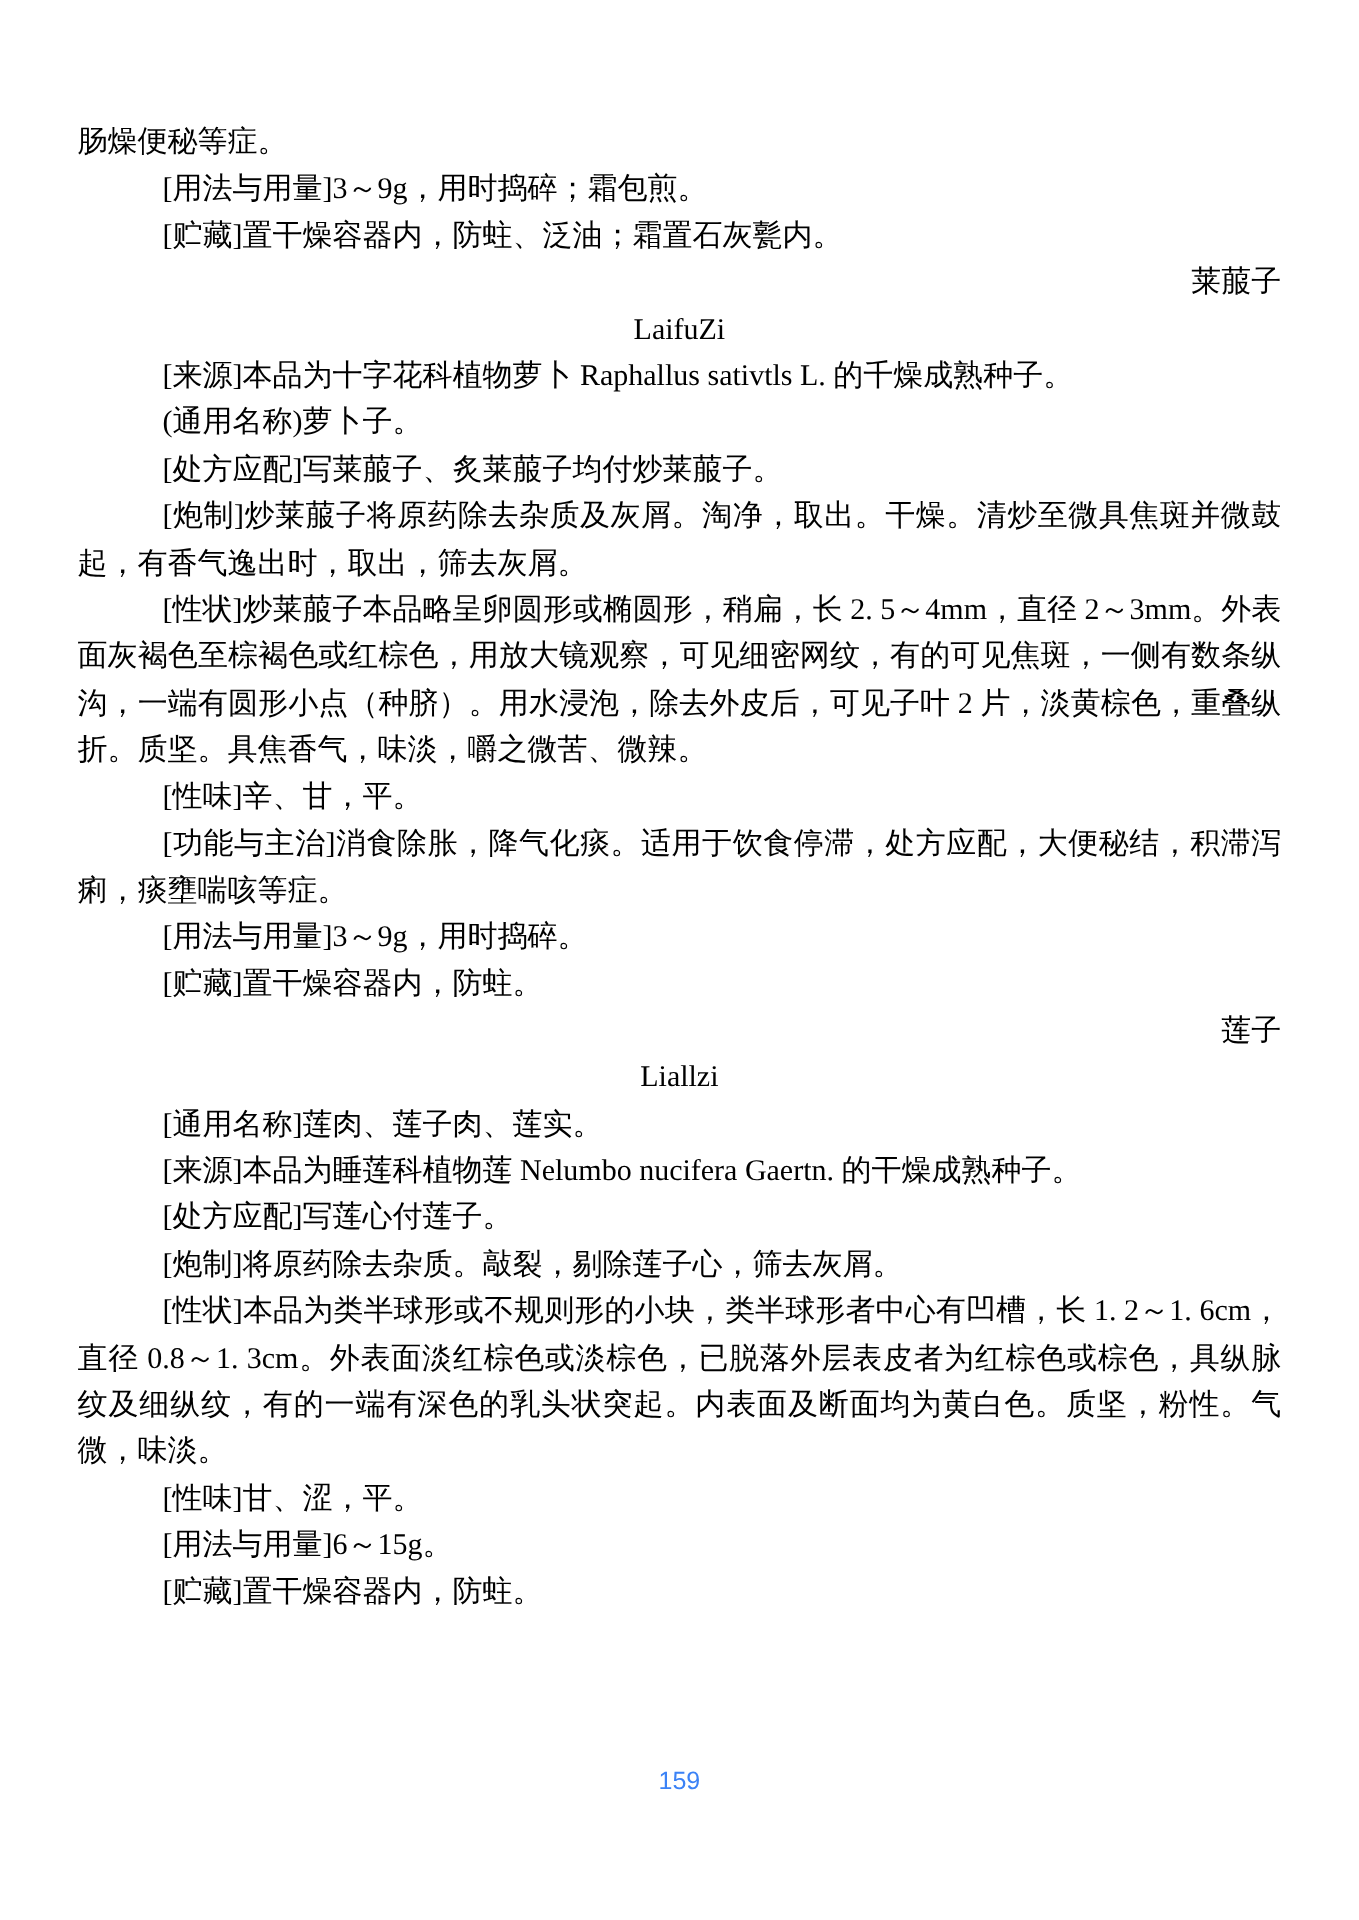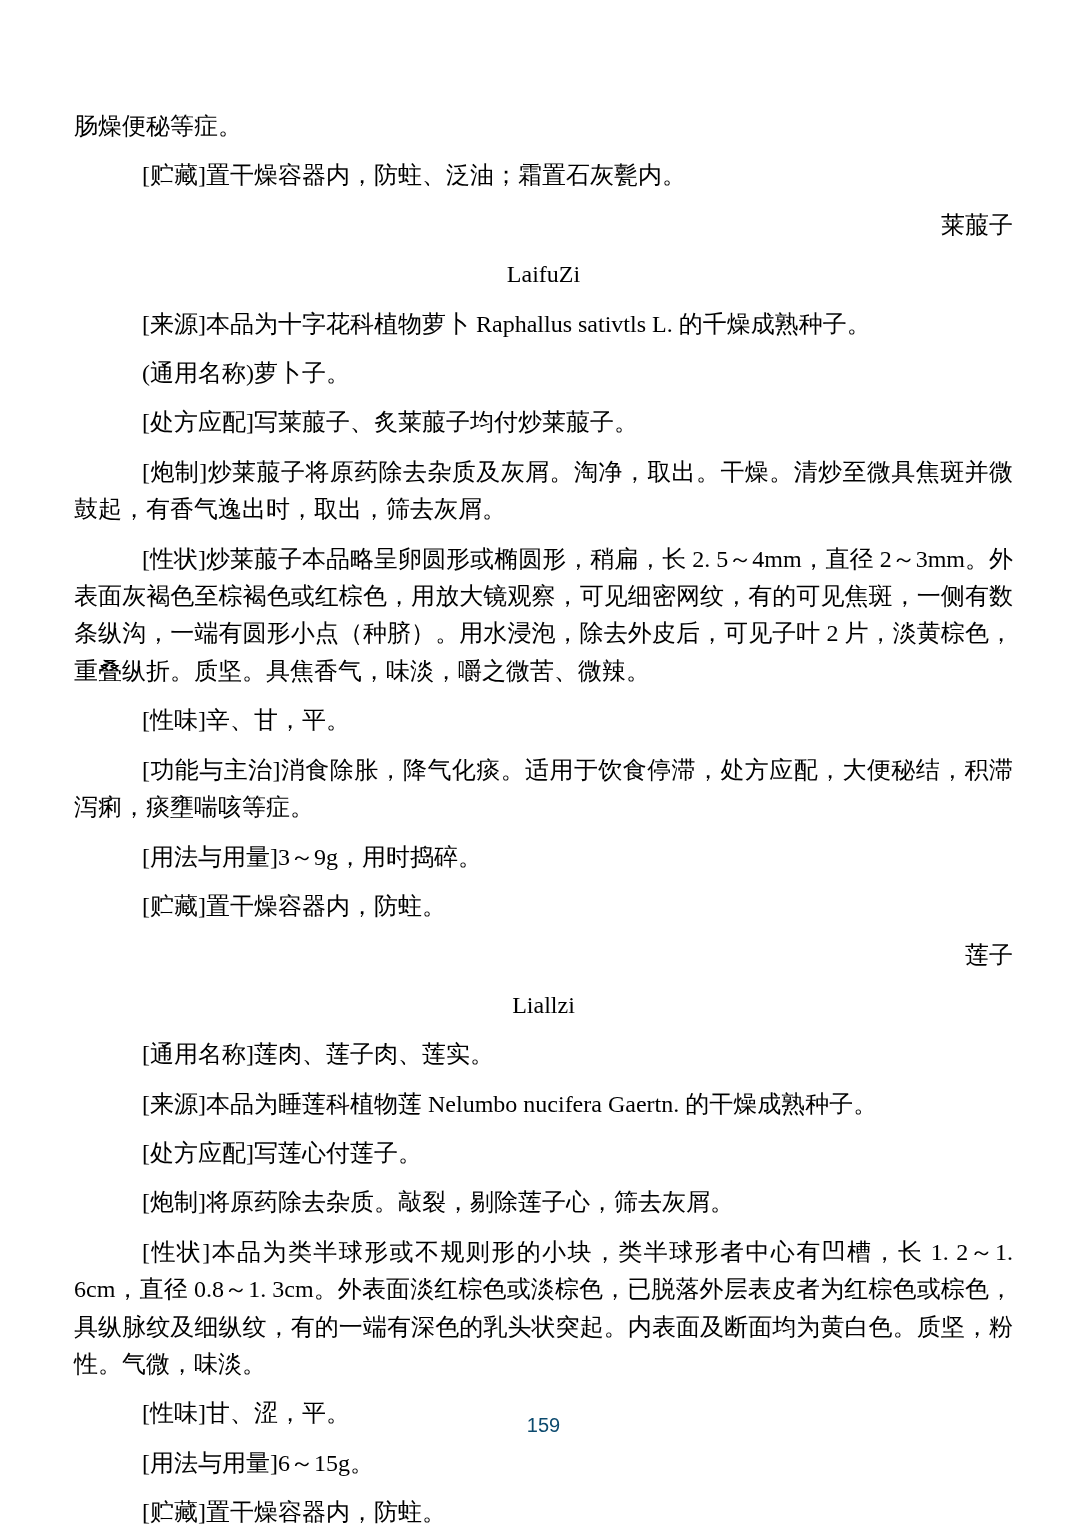--- a/index.html
+++ b/index.html
@@ -19,21 +19,21 @@
   .content {
     position: absolute;
     left: 62px;
     top: 96px;
     width: 963px;
     font-size: 24px;
     line-height: 37.4px;
     text-align: justify;
   }
   .content p {
-    margin: 12px;
+    margin: 0;
     padding: 0;
   }
   .indent {
     text-indent: 68px;
   }
   .plain {
     text-indent: 0;
   }
   .heading {
     text-align: right;
@@ -50,29 +50,30 @@
     margin: 0;
   }
   .footer {
     position: absolute;
     left: 0;
     top: 1414px;
     width: 100%;
     text-align: center;
     font-family: "Liberation Sans", "DejaVu Sans", sans-serif;
     font-size: 20px;
-    color: #0c4a6e;
+    color: #3b82f6;
   }
 </style>
 </head>
 <body>
 
 <div class="page">
   <div class="content">
     <p class="plain">肠燥便秘等症。</p>
+    <p class="indent">[用法与用量]3～9g，用时捣碎；霜包煎。</p>
     <p class="indent">[贮藏]置干燥容器内，防蛀、泛油；霜置石灰甏内。</p>
     <p class="heading">莱菔子</p>
     <p class="latin-heading">LaifuZi</p>
     <p class="indent">[来源]本品为十字花科植物萝卜 Raphallus sativtls L. 的千燥成熟种子。</p>
     <p class="indent">(通用名称)萝卜子。</p>
     <p class="indent">[处方应配]写莱菔子、炙莱菔子均付炒莱菔子。</p>
     <p class="indent">[炮制]炒莱菔子将原药除去杂质及灰屑。淘净，取出。干燥。清炒至微具焦斑并微鼓起，有香气逸出时，取出，筛去灰屑。</p>
     <p class="indent">[性状]炒莱菔子本品略呈卵圆形或椭圆形，稍扁，长 2. 5～4mm，直径 2～3mm。外表面灰褐色至棕褐色或红棕色，用放大镜观察，可见细密网纹，有的可见焦斑，一侧有数条纵沟，一端有圆形小点（种脐）。用水浸泡，除去外皮后，可见子叶 2 片，淡黄棕色，重叠纵折。质坚。具焦香气，味淡，嚼之微苦、微辣。</p>
     <p class="indent">[性味]辛、甘，平。</p>
     <p class="indent">[功能与主治]消食除胀，降气化痰。适用于饮食停滞，处方应配，大便秘结，积滞泻痢，痰壅喘咳等症。</p>

